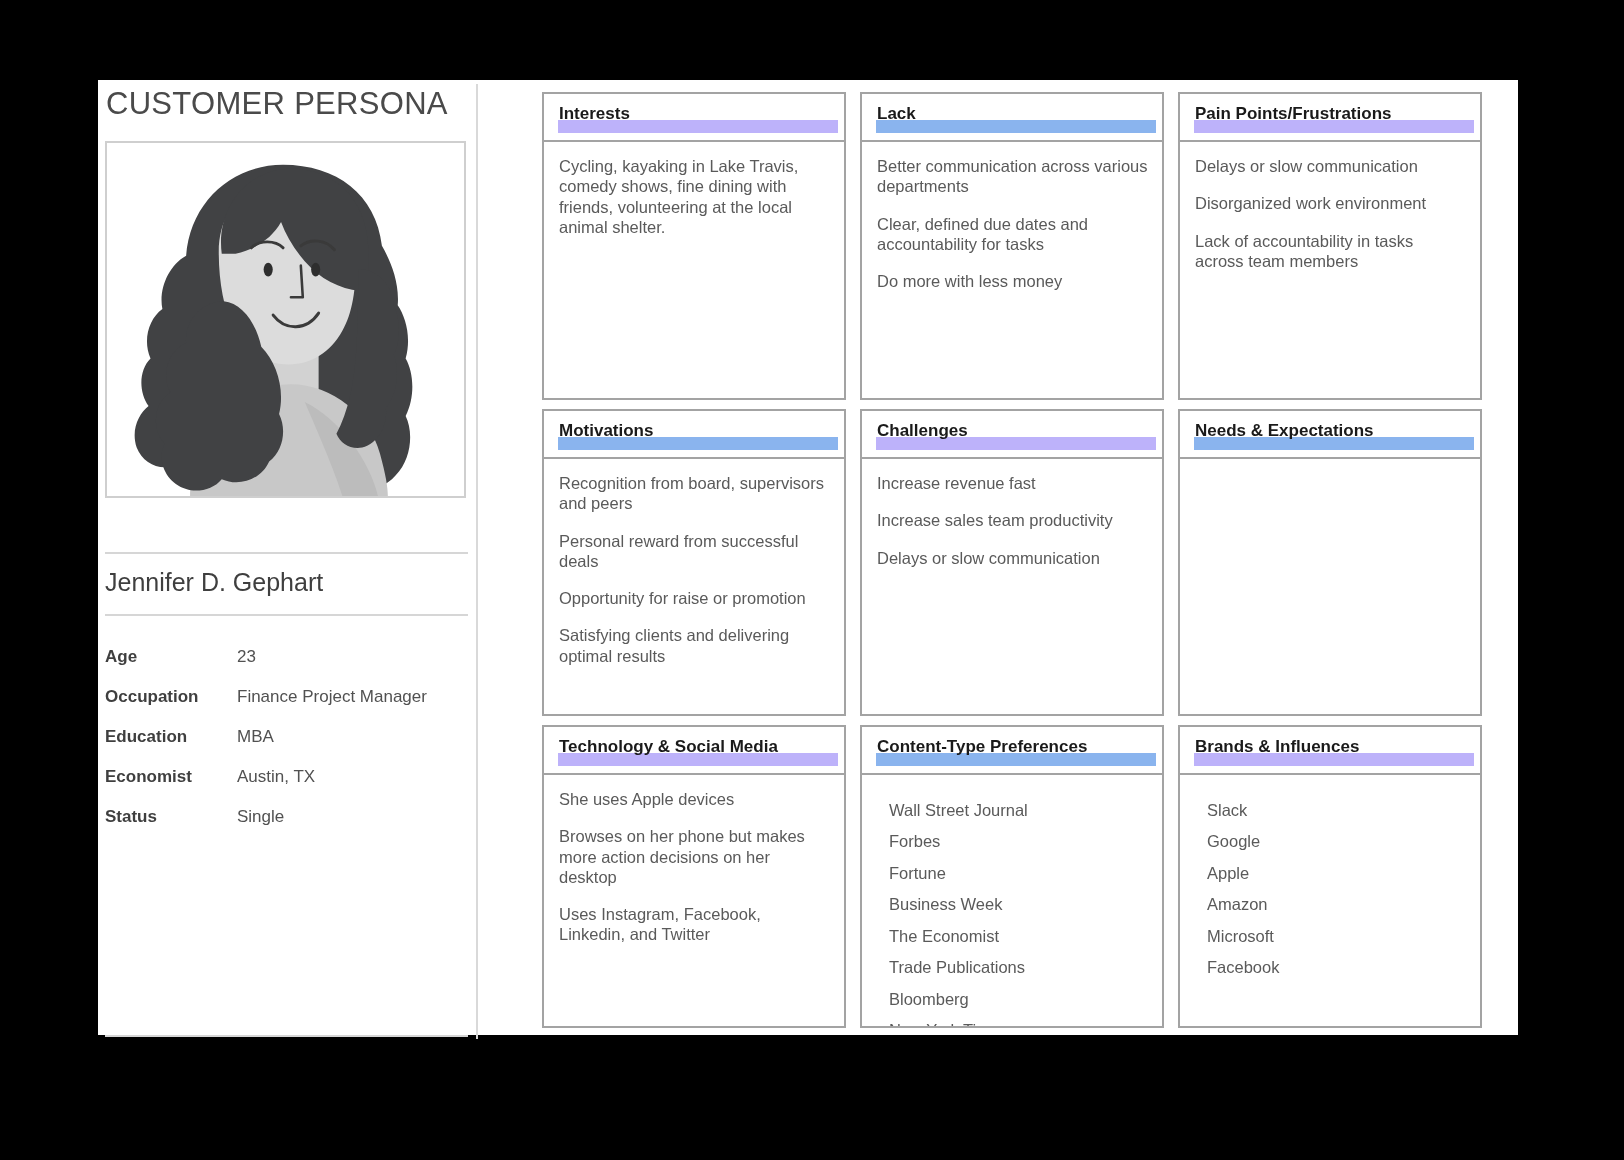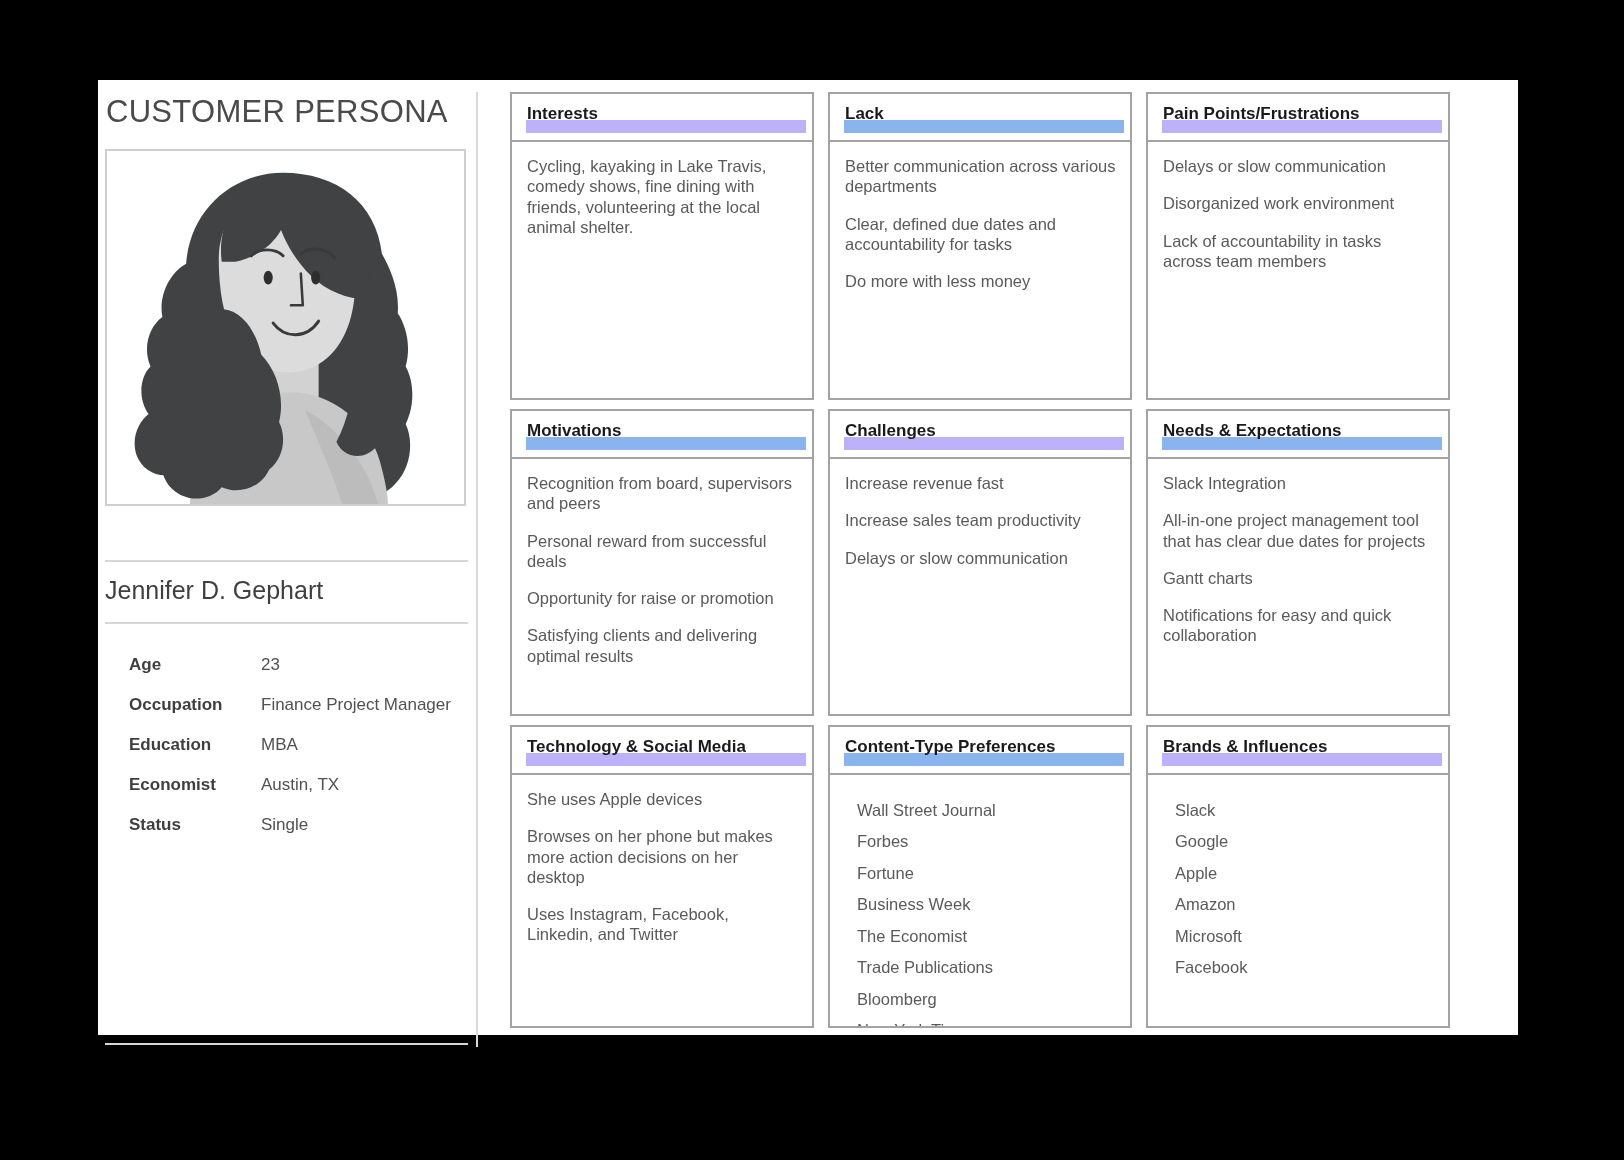--- a/index.html
+++ b/index.html
@@ -20,21 +20,21 @@
     top: 80px;
     width: 1420px;
     height: 955px;
     background: #ffffff;
   }
 
   
   #left-panel {
     position: absolute;
     left: 0px;
-    top: 12px;
+    top: 4px;
     width: 380px;
     height: 955px;
     border-right: 2px solid #d9d9d9;
     box-sizing: border-box;
   }
 
   #persona-title {
     position: absolute;
     left: 8px;
     top: 2px;
@@ -77,21 +77,20 @@
     font-weight: normal;
     color: #3f3f3f;
     white-space: nowrap;
   }
 
   #attr-table {
     position: absolute;
     left: 7px;
     top: 563px;
     width: 365px;
-    margin-left: 24px;
   }
   .attr-row {
     display: flex;
     align-items: baseline;
     height: 40px;
   }
   .attr-label {
     width: 132px;
     font-size: 17px;
     font-weight: bold;
@@ -99,21 +98,21 @@
     flex: none;
   }
   .attr-value {
     font-size: 17px;
     color: #515151;
   }
 
   
   #cards-grid {
     position: absolute;
-    left: 412px;
+    left: 444px;
     top: 12px;
     width: 972px;
     height: 940px;
     display: grid;
     grid-template-columns: 304px 304px 304px;
     grid-template-rows: 308px 307px 303px;
     column-gap: 14px;
     row-gap: 9px;
   }
 
@@ -347,26 +346,20 @@
           <p class="para">Increase revenue fast</p>
           <p class="para">Increase sales team productivity</p>
           <p class="para">Delays or slow communication</p>
         </div>
       </div>
       <div class="card">
         <div class="card-header">
           <div class="header-bar blue"></div>
           <div class="card-title">Needs &amp; Expectations</div>
         </div>
-        <div class="card-body">
-          <p class="para">Slack Integration</p>
-          <p class="para">All-in-one project management tool that has clear due dates for projects</p>
-          <p class="para">Gantt charts</p>
-          <p class="para">Notifications for easy and quick collaboration</p>
-        </div>
       </div>
       <div class="card">
         <div class="card-header">
           <div class="header-bar purple"></div>
           <div class="card-title">Technology &amp; Social Media</div>
         </div>
         <div class="card-body">
           <p class="para">She uses Apple devices</p>
           <p class="para">Browses on her phone but makes more action decisions on her desktop</p>
           <p class="para">Uses Instagram, Facebook, Linkedin, and Twitter</p>

